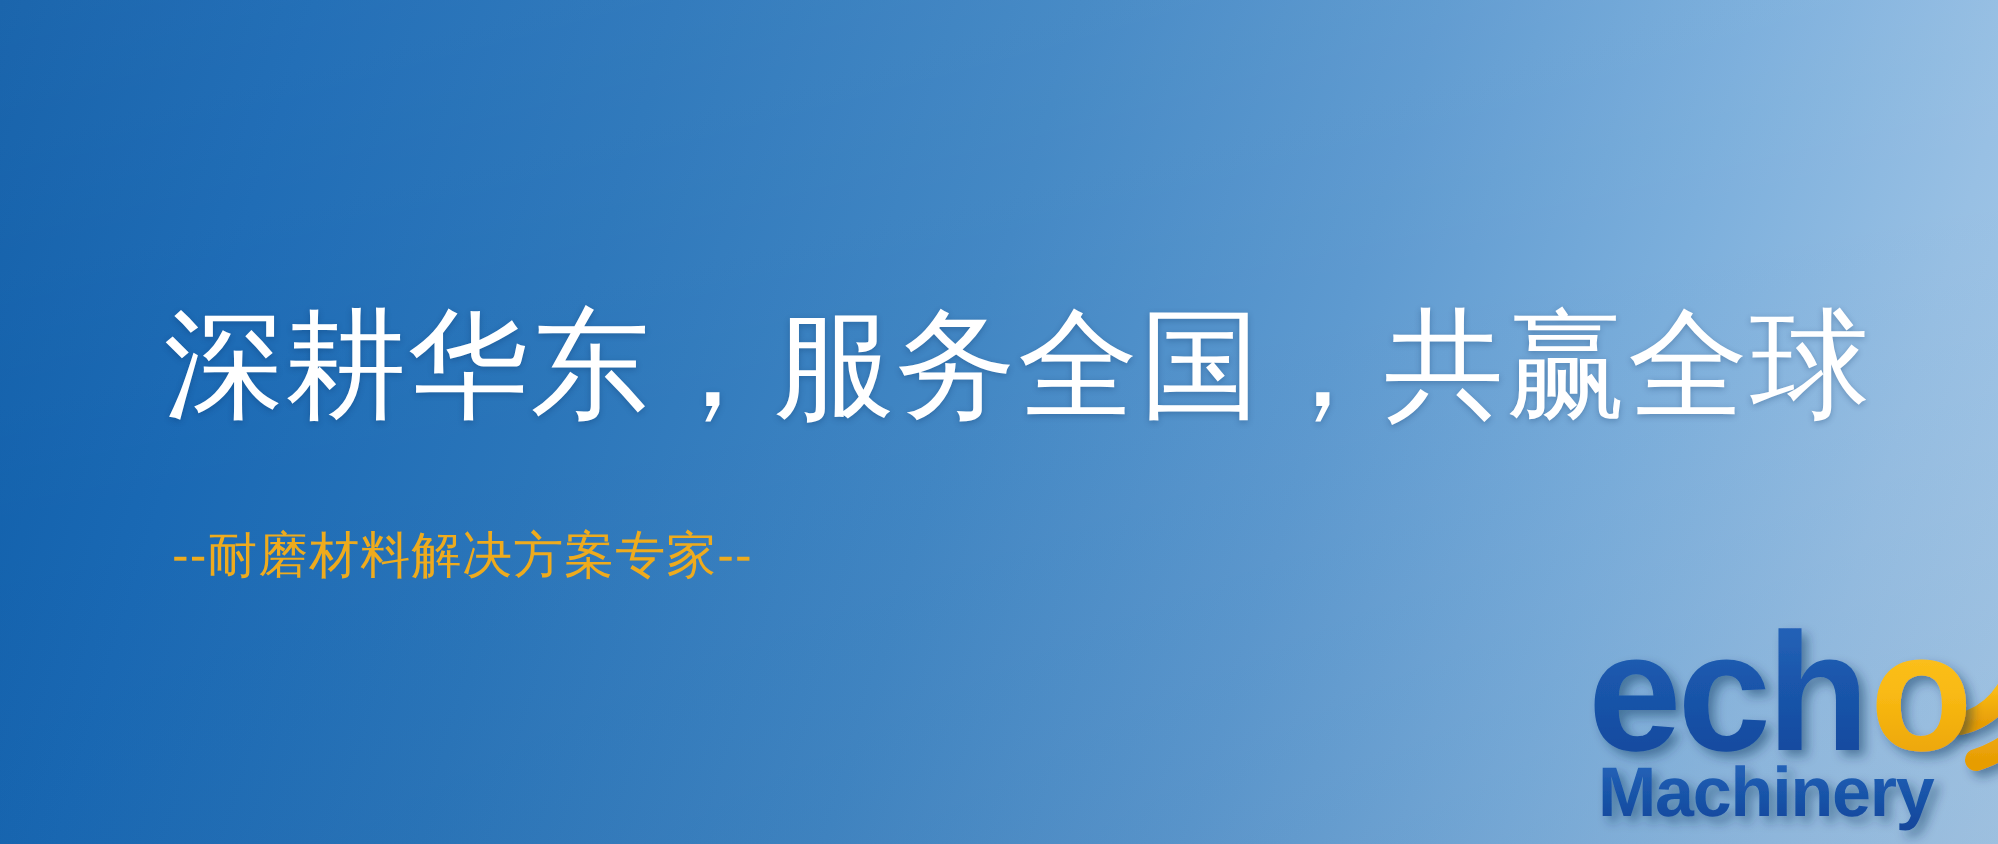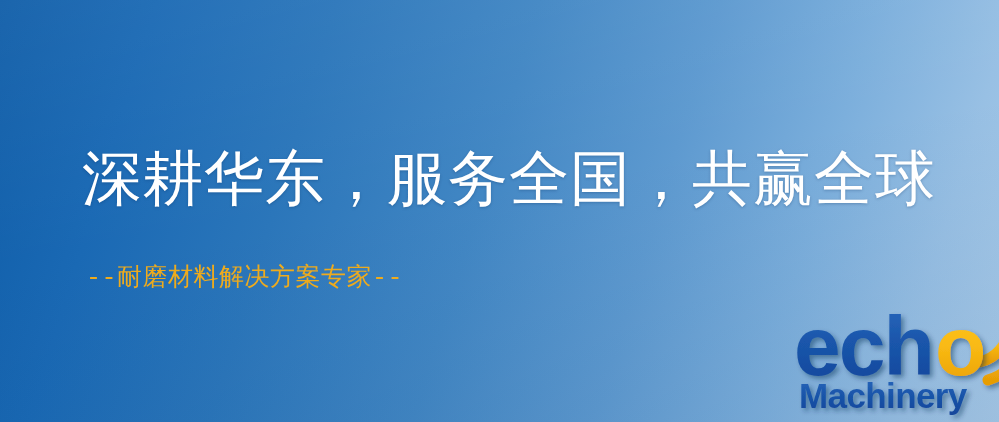--- a/index.html
+++ b/index.html
@@ -33,35 +33,35 @@
     content:"";
     position:absolute; inset:0;
     background:linear-gradient(170deg, rgba(255,255,255,0.05) 0%, rgba(0,0,0,0.0) 45%, rgba(0,40,90,0.07) 100%);
     pointer-events:none;
   }
 
   
   #headline {
     position:absolute;
     left:82px; top:153px;
-    font-family:Liberation Mono, monospace;
+    font-family:Liberation Sans, sans-serif;
     font-size:60px;
     line-height:1;
     color:#ffffff;
     letter-spacing:1px;
     white-space:nowrap;
     text-shadow:0 1px 3px rgba(0,40,85,0.28);
     z-index:4;
   }
 
   
   #subtitle {
     position:absolute;
     left:86px; top:266px;
-    font-family:Liberation Mono, monospace;
+    font-family:Liberation Sans, sans-serif;
     font-size:25px;
     line-height:1;
     color:#eeab1d;
     letter-spacing:0.5px;
     white-space:nowrap;
     z-index:4;
   }
 
   
   #logo {

